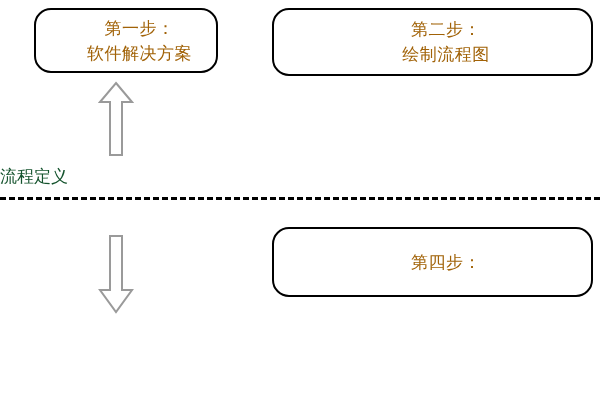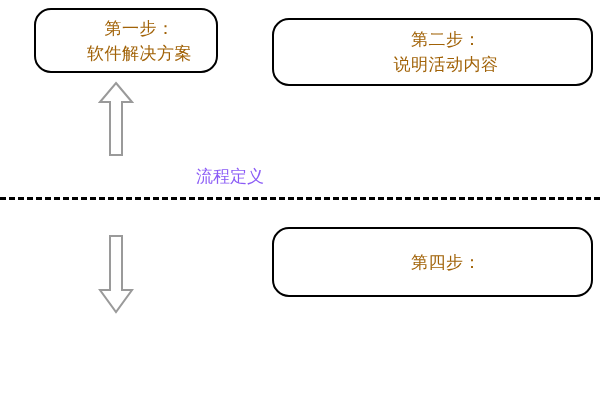--- a/index.html
+++ b/index.html
@@ -32,44 +32,43 @@
   }
   .node .line {
     display: block;
     font-size: 17px;
     line-height: 25px;
     letter-spacing: 0.5px;
     white-space: nowrap;
   }
   
   #node-step1 { left: 34px;  top: 8px;   width: 184px; height: 65px; }
-  #node-step2 { left: 272px; top: 8px;   width: 321px; height: 68px; margin-top: 10px; }
+  #node-step2 { left: 272px; top: 8px;   width: 321px; height: 68px; }
   #node-step3 { left: 272px; top: 104px; width: 321px; height: 72px; }
   #node-step4 { left: 272px; top: 227px; width: 321px; height: 70px; }
   #node-step5 { left: 33px;  top: 322px; width: 560px; height: 72px; }
 
   
   #separator {
     position: absolute;
     left: 0px;
     top: 197px;
     width: 600px;
     height: 0px;
     border-top: 3px dashed #000000;
   }
 
   
   .caption {
     position: absolute;
     font-size: 17px;
     line-height: 22px;
-    color: #8b5cf6;
+    color: #14532d;
     white-space: nowrap;
-    text-align: right;
-    padding-left: 20px;
+    text-align: left;
   }
   #caption-process { left: 0px; top: 166px; width: 244px; }
   #caption-software { left: 0px; top: 208px; width: 244px; }
 
   
   .arrow {
     position: absolute;
     left: 98px;
     width: 36px;
   }
@@ -88,21 +87,21 @@
 
 <div id="diagram">
 
   <div class="node" id="node-step1">
     <span class="line">第一步：</span>
     <span class="line">软件解决方案</span>
   </div>
 
   <div class="node" id="node-step2">
     <span class="line">第二步：</span>
-    <span class="line">说明活动内容</span>
+    <span class="line">绘制流程图</span>
   </div>
 
 
   <div class="node" id="node-step4">
     <span class="line">第四步：</span>
   </div>
 
 
   <div class="arrow" id="arrow-up">
     <svg viewBox="0 0 36 78" preserveAspectRatio="none" aria-hidden="true">

